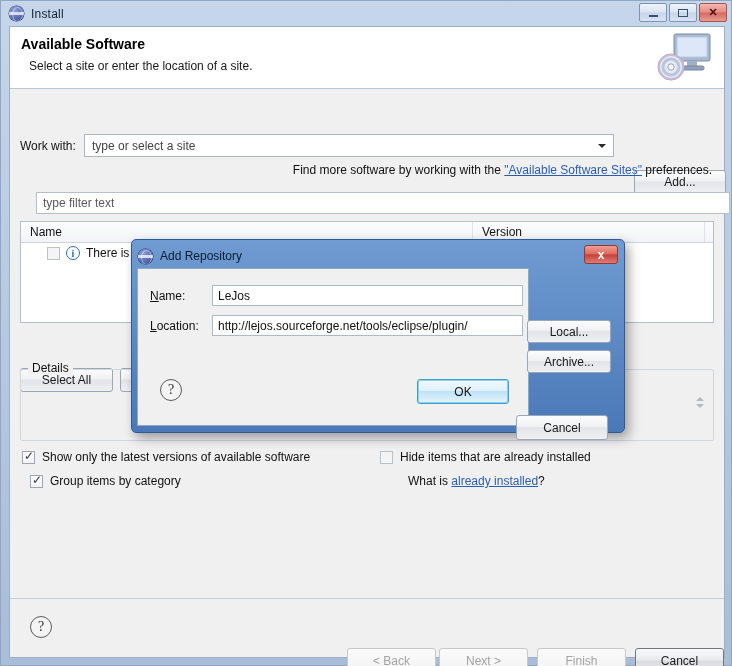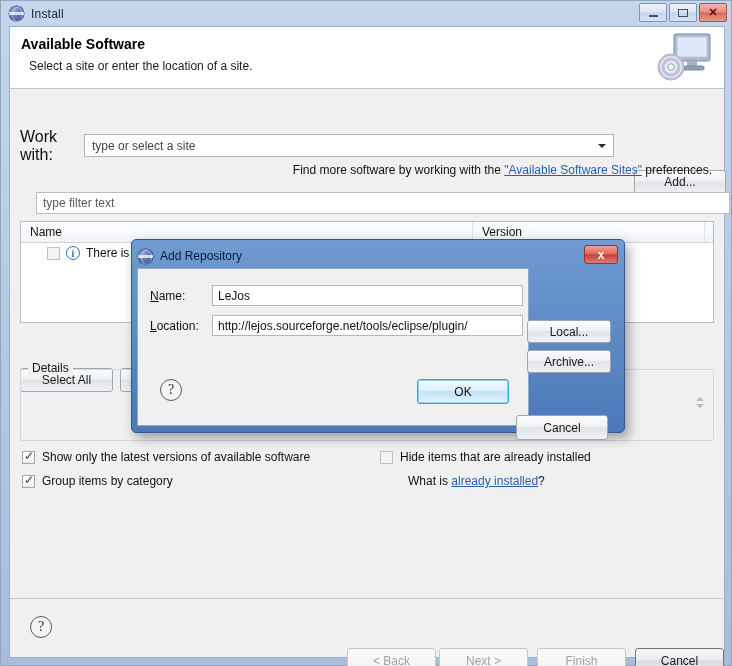--- a/index.html
+++ b/index.html
@@ -95,21 +95,21 @@
   
   #wiz-body {
     position: absolute; left: 0; top: 62px; width: 714px; height: 509px;
     background: #f0f0f0;
   }
 
   .row-workwith {
     position: absolute; left: 10px; top: 45px; width: 694px; height: 23px;
     display: flex; align-items: center;
   }
-  #workwith-label { width: 64px; font-size: 16px; color: #111; }
+  #workwith-label { width: 64px; font-size: 12px; color: #111; }
   #workwith-combo {
     width: 530px; height: 23px;
     background: #fff; border: 1px solid #a9b6c6;
     display: flex; align-items: center; position: relative;
   }
   #workwith-combo .ph {
     padding-left: 7px; color: #444; font-size: 12px;
   }
   #combo-arrow {
     position: absolute; right: 7px; top: 9px;
@@ -197,21 +197,21 @@
     position: absolute; right: 6px; top: 22px; width: 11px; height: 20px;
     display: flex; flex-direction: column; justify-content: center; gap: 3px;
   }
   .spin-arrow { width: 0; height: 0; border-left: 4px solid transparent;
     border-right: 4px solid transparent; opacity: .45; }
   .spin-up { border-bottom: 4px solid #6b7686; }
   .spin-dn { border-top: 4px solid #6b7686; }
 
   .opt-row { position: absolute; display: flex; align-items: center; gap: 7px; font-size: 12px; color: #111; }
   #opt1 { left: 12px; top: 361px; }
-  #opt2 { left: 12px; top: 385px; }
+  #opt2 { left: 20px; top: 385px; }
   #opt3 { left: 12px; top: 409px; }
   #opt4 { left: 370px; top: 361px; }
   #whatis { position: absolute; left: 398px; top: 385px; font-size: 12px; color: #111; }
 
   
   #wiz-footer {
     position: absolute; left: 0; top: 571px; width: 714px; height: 59px;
     background: #f0f0f0; border-top: 1px solid #c6ccd3;
   }
   #help-btn-footer {

